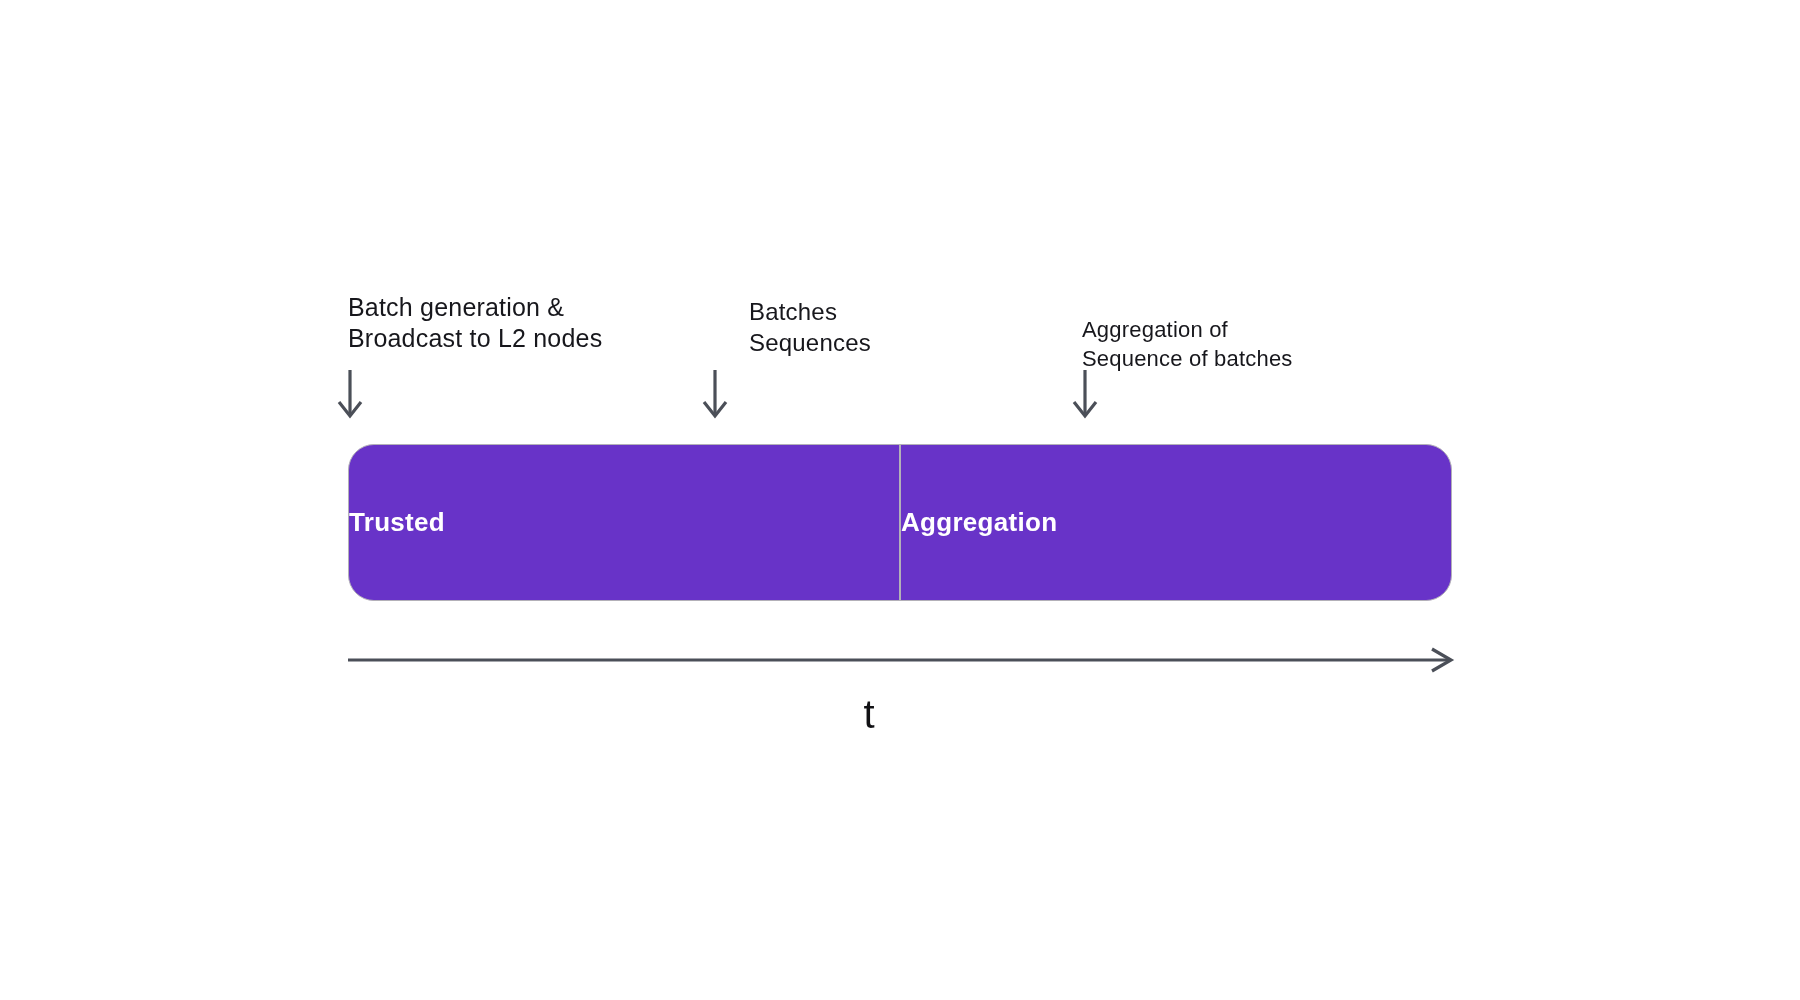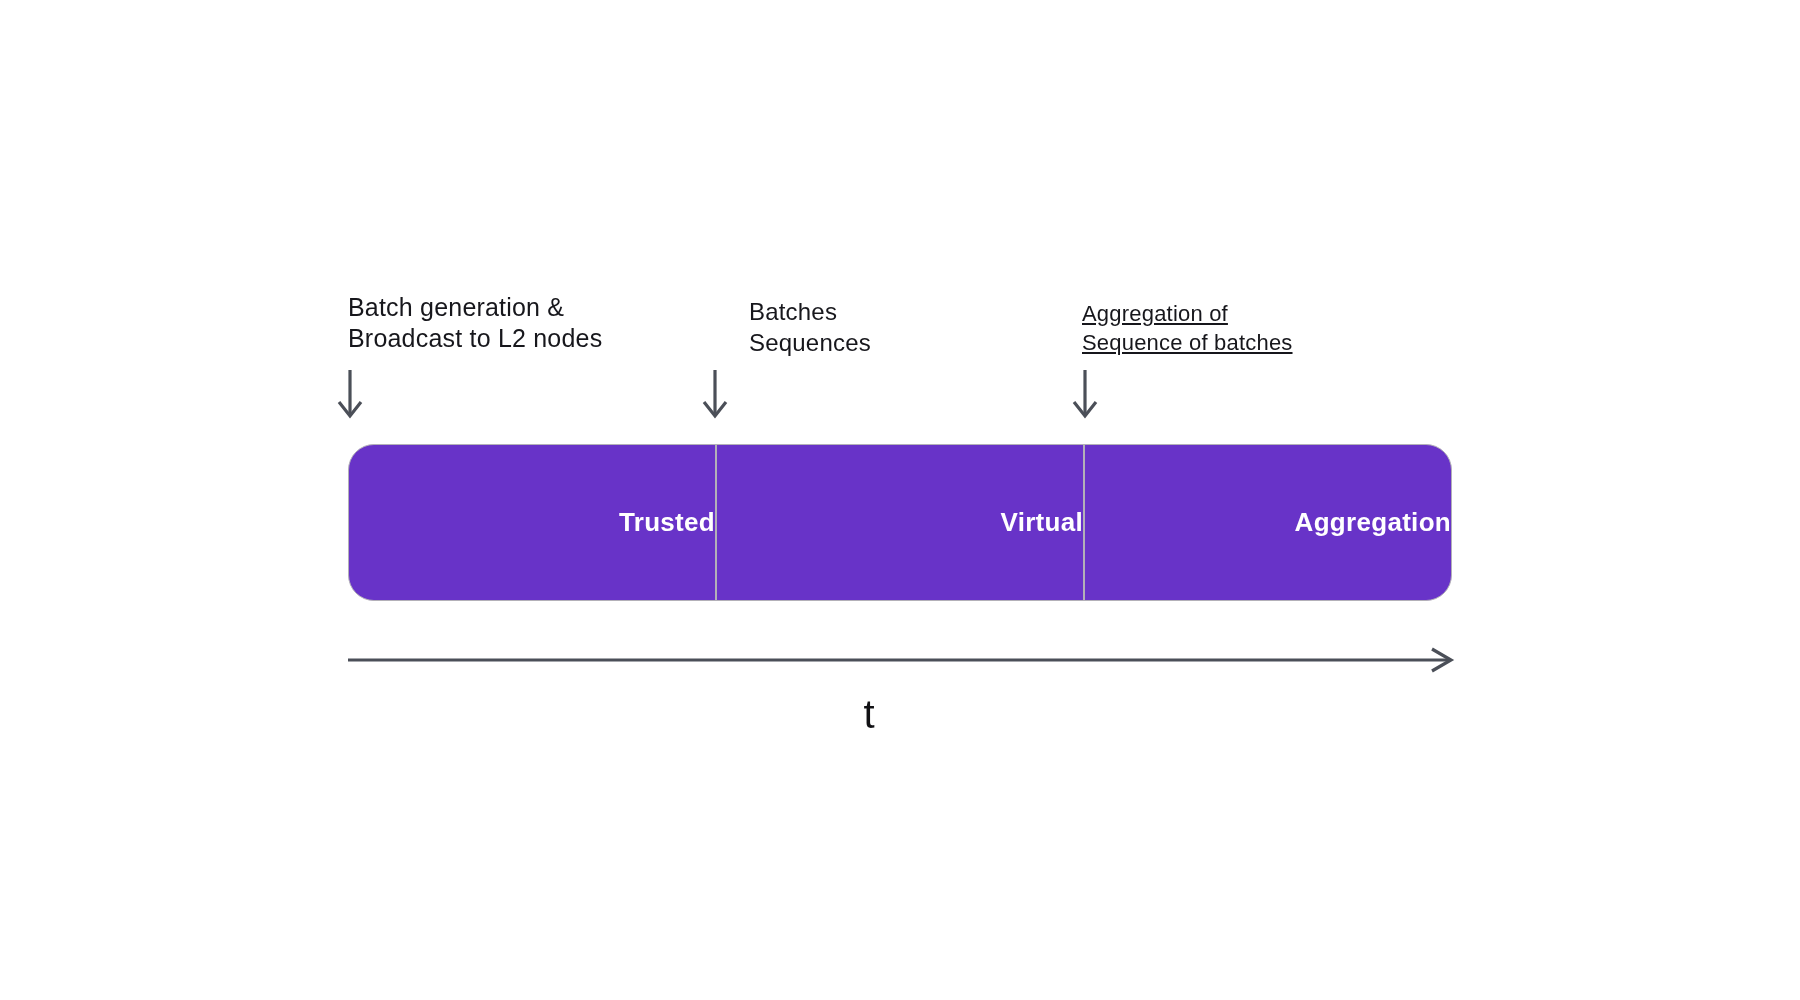--- a/index.html
+++ b/index.html
@@ -18,21 +18,21 @@
 
   
   .annotation {
     position: absolute;
     white-space: pre-line;
     color: var(--annotation-text, #17171c);
     letter-spacing: 0.2px;
   }
   .a1 { left: 348px; top: 292px; font-size: 25px; line-height: 31px; }
   .a2 { left: 714px; top: 296px; font-size: 24px; line-height: 31px; margin-left: 35px; }
-  .a3 { left: 1082px; top: 299px; font-size: 22px; line-height: 29px; text-decoration: underline; }
+  .a3 { left: 1082px; top: 315px; font-size: 22px; line-height: 29px; }
 
   
   .down-arrow {
     position: absolute;
     top: 368px;
     width: 30px;
     height: 56px;
   }
   .d1 { left: 335px; }
   .d2 { left: 700px; }
@@ -49,21 +49,21 @@
     border: 1px solid var(--divider, #b3b0b8);
     border-radius: 26px;
     box-sizing: border-box;
     display: flex;
     overflow: hidden;
   }
   .stage {
     flex: 1 1 0;
     display: flex;
     align-items: center;
-    justify-content: flex-end;
+    justify-content: flex-start;
   }
   .stage + .stage {
     border-left: 2px solid var(--divider, #b3b0b8);
   }
   .stage-label {
     color: var(--stage-label, #ffffff);
     font-size: 26px;
     font-weight: 600;
     letter-spacing: 0.3px;
   }
@@ -119,23 +119,20 @@
   <svg class="down-arrow d3" viewBox="0 0 30 56">
     <line class="stroke" x1="15" y1="2" x2="15" y2="46"></line>
     <polyline class="stroke" points="4,34 15,48 26,34"></polyline>
   </svg>
 
   <div class="stage-bar">
     <div class="stage">
       <span class="stage-label">Trusted</span>
     </div>
     <div class="stage">
-      <span class="stage-label">Virtual</span>
-    </div>
-    <div class="stage">
       <span class="stage-label">Aggregation</span>
     </div>
   </div>
 
   <svg class="time-arrow" viewBox="0 0 1116 28">
     <line class="stroke" x1="2" y1="14" x2="1102" y2="14"></line>
     <polyline class="stroke" points="1086,3 1105,14 1086,25"></polyline>
   </svg>
 
   <div class="time-label">t</div>

